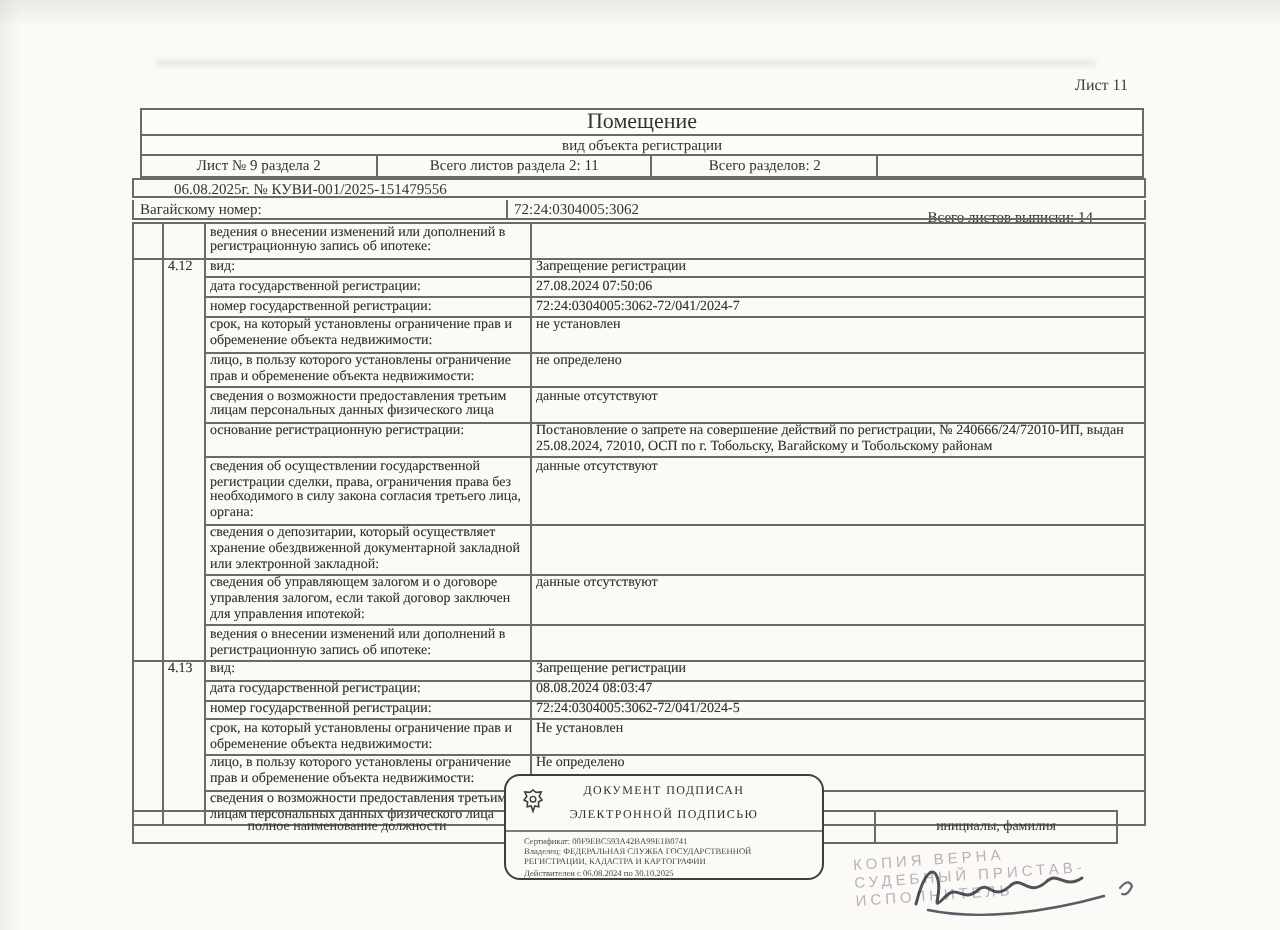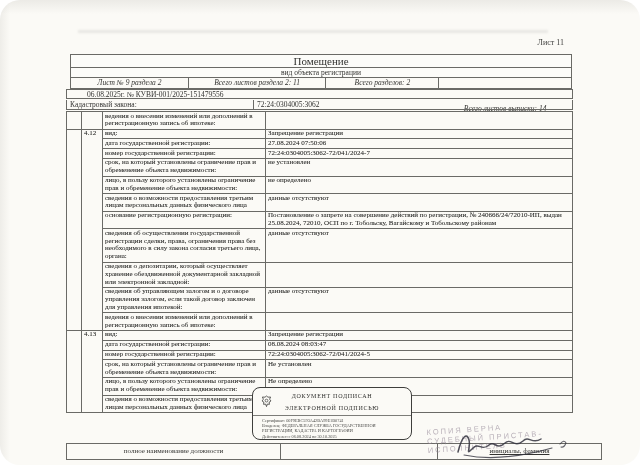--- a/index.html
+++ b/index.html
@@ -4,34 +4,33 @@
 <style>
   html,body{margin:0;padding:0;}
   .page{
     position:relative; width:640px; height:465px; overflow:hidden;
     background:
       linear-gradient(180deg, rgba(190,188,182,.25) 0px, rgba(0,0,0,0) 14px),
       linear-gradient(90deg, rgba(180,178,172,.18) 0px, rgba(0,0,0,0) 10px),
       #fbfaf6;
     font-family:"Liberation Serif","DejaVu Serif",serif;
     color:#333331;
-    border-radius:20px;
   }
   .smudge{position:absolute; left:78px; top:30px; width:470px; height:3px;
     background:rgba(120,120,118,.14); filter:blur(1.2px);}
   .sheet-label{position:absolute; top:38px; right:76px; font-size:8px; color:#3c3c3a;}
 
   
   .hdr-title-box{position:absolute; left:70px; top:54px; width:500px;
     border:1px solid #6a6a66; background:rgba(255,255,255,.35);}
   .hdr-title-box .t1{font-size:11px; text-align:center; line-height:12px; border-bottom:1px solid #6a6a66;}
   .hdr-title-box .t2{font-size:7.5px; text-align:center; line-height:9px;}
 
   .hdr-cells{position:absolute; left:70px; top:77px; width:500px; height:11px;
-    display:flex; border:1px solid #6a6a66; border-top:none;font-style:italic;}
+    display:flex; border:1px solid #6a6a66; border-top:none;}
   .hdr-cells .hcell{font-size:7.5px; line-height:11px; text-align:center; border-right:1px solid #6a6a66;}
   .hdr-cells .hcell:nth-child(1){width:23.5%;}
   .hdr-cells .hcell:nth-child(2){width:27.5%;}
   .hdr-cells .hcell:nth-child(3){width:22.5%;}
   .hdr-cells .hcell:nth-child(4){width:26.5%; border-right:none;margin-top:26px;}
 
   .hdr-request{position:absolute; left:66px; top:89px; width:507px; height:10px;
     border:1px solid #6a6a66; font-size:7.5px; line-height:10px; padding-left:20px; box-sizing:border-box;}
   .hdr-cad{position:absolute; left:66px; top:100px; width:507px; height:10px; display:flex;
     border:1px solid #6a6a66; border-top:none; box-sizing:border-box;}
@@ -43,26 +42,26 @@
     border-collapse:collapse; table-layout:fixed; border:1px solid #6a6a66;}
   table.main td{font-size:7px; line-height:7.8px; vertical-align:top; padding:0.5px 2px;
     text-shadow:0 0 .3px rgba(40,40,40,.35); overflow:hidden;}
   td.sp {width:10px; border-left:1px solid #6a6a66; border-right:1px solid #6a6a66; padding:0;}
   td.num{width:16px; border-right:1px solid #6a6a66; padding:0.5px 1px; font-size:6.8px;margin-top:25px;}
   td.lab{width:158px; border:1px solid #6a6a66;}
   td.val{border:1px solid #6a6a66;}
   tr.section td.sp, tr.section td.num{border-top:1px solid #6a6a66;}
 
   
-  .footer-row{position:absolute; left:66px; top:405px; width:536px; height:17px;
-    display:flex; border:1px solid #6a6a66; box-sizing:border-box;margin-top:38px;}
+  .footer-row{position:absolute; left:66px; top:405px; width:493px; height:17px;
+    display:flex; border:1px solid #6a6a66; box-sizing:border-box;}
   .footer-row .fcell{font-size:7px; line-height:15px; text-align:center; border-right:1px solid #6a6a66; box-sizing:border-box;}
   .footer-row .fcell:nth-child(1){width:214px;}
   .footer-row .fcell:nth-child(2){width:157px;}
-  .footer-row .fcell:nth-child(3){flex:1; border-right:none;text-decoration:underline;}
+  .footer-row .fcell:nth-child(3){flex:1; border-right:none;}
 
   
   .esign{position:absolute; left:252px; top:387px; width:160px; height:53px;
     border:1.4px solid #3e3e3c; border-radius:8px; background:#fbfaf6; box-sizing:border-box;}
   .esign .emblem{position:absolute; left:8px; top:6px;}
   .esign .tl{margin-top:5px; text-align:center; font-size:6px; letter-spacing:.7px; line-height:7px; color:#2e2e2c;}
   .esign .cert{margin-top:3px; padding:0 7px 0 9px; font-size:4.3px; line-height:5.2px; color:#4a4a48;
     border-top:1px solid #7c7c78; padding-top:2px;}
   .esign .cert div{white-space:normal;}
 
@@ -91,21 +90,21 @@
   <div class="hdr-cells">
       <div class="hcell">Лист № 9 раздела 2</div>
       <div class="hcell">Всего листов раздела 2: 11</div>
       <div class="hcell">Всего разделов: 2</div>
       <div class="hcell">Всего листов выписки: 14</div>
     </div>
 
   <div class="hdr-request">06.08.2025г. № КУВИ-001/2025-151479556</div>
 
   <div class="hdr-cad">
-    <div class="lab">Кадастровый закона:</div>
+    <div class="lab">Вагайскому номер:</div>
     <div class="val">72:24:0304005:3062</div>
   </div>
 
   <table class="main">
     <tbody>
         <tr>
           <td class="sp"></td>
           <td class="num"></td>
           <td class="lab">ведения о внесении изменений или дополнений в регистрационную запись об ипотеке:</td>
           <td class="val"></td>

